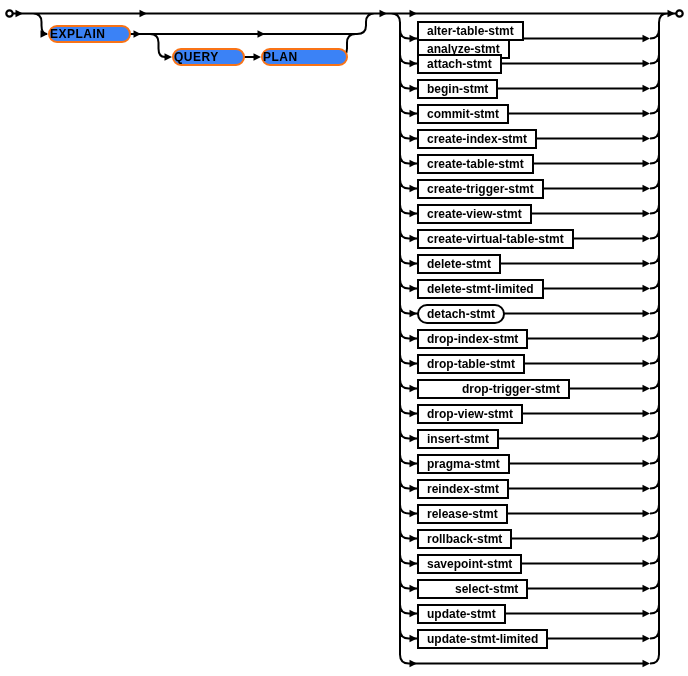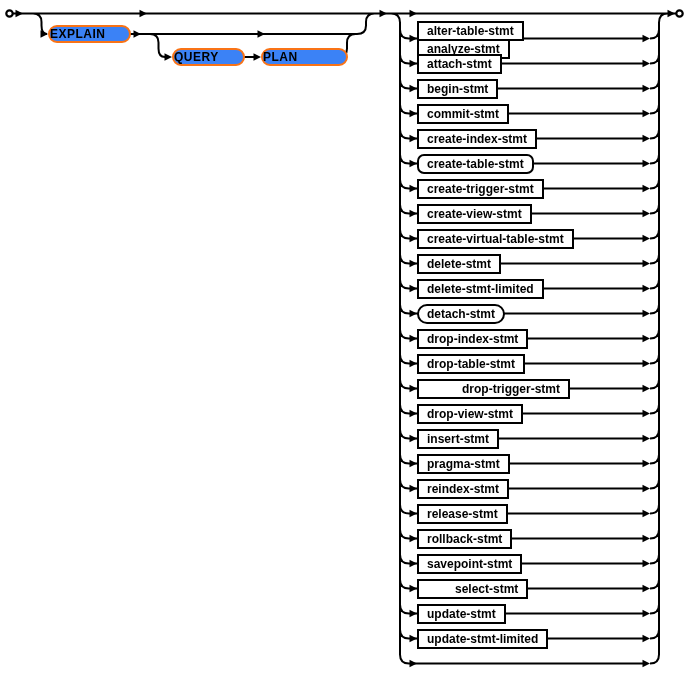--- a/index.html
+++ b/index.html
@@ -60,21 +60,21 @@
 
   <div class="bubble" id="b-plan">PLAN</div>
 
   <div id="boxes">
       <div class="stmt" style="top: 21px;">alter-table-stmt</div>
       <div class="stmt" style="top: 23px; margin-top: 16px;">analyze-stmt</div>
       <div class="stmt" style="top: 53.5px;">attach-stmt</div>
       <div class="stmt" style="top: 78.5px;">begin-stmt</div>
       <div class="stmt" style="top: 103.5px;">commit-stmt</div>
       <div class="stmt" style="top: 128.5px;">create-index-stmt</div>
-      <div class="stmt" style="top: 153.5px; border-radius: 7px;">create-table-stmt</div>
+      <div class="stmt" style="top: 153.5px;">create-table-stmt</div>
       <div class="stmt" style="top: 178.5px;">create-trigger-stmt</div>
       <div class="stmt" style="top: 203.5px;">create-view-stmt</div>
       <div class="stmt" style="top: 228.5px;">create-virtual-table-stmt</div>
       <div class="stmt" style="top: 253.5px;">delete-stmt</div>
       <div class="stmt" style="top: 278.5px;">delete-stmt-limited</div>
       <div class="stmt" style="top: 303.5px; border-radius: 10px;">detach-stmt</div>
       <div class="stmt" style="top: 328.5px;">drop-index-stmt</div>
       <div class="stmt" style="top: 353.5px;">drop-table-stmt</div>
       <div class="stmt" style="top: 378.5px; padding-left: 43px;">drop-trigger-stmt</div>
       <div class="stmt" style="top: 403.5px;">drop-view-stmt</div>

